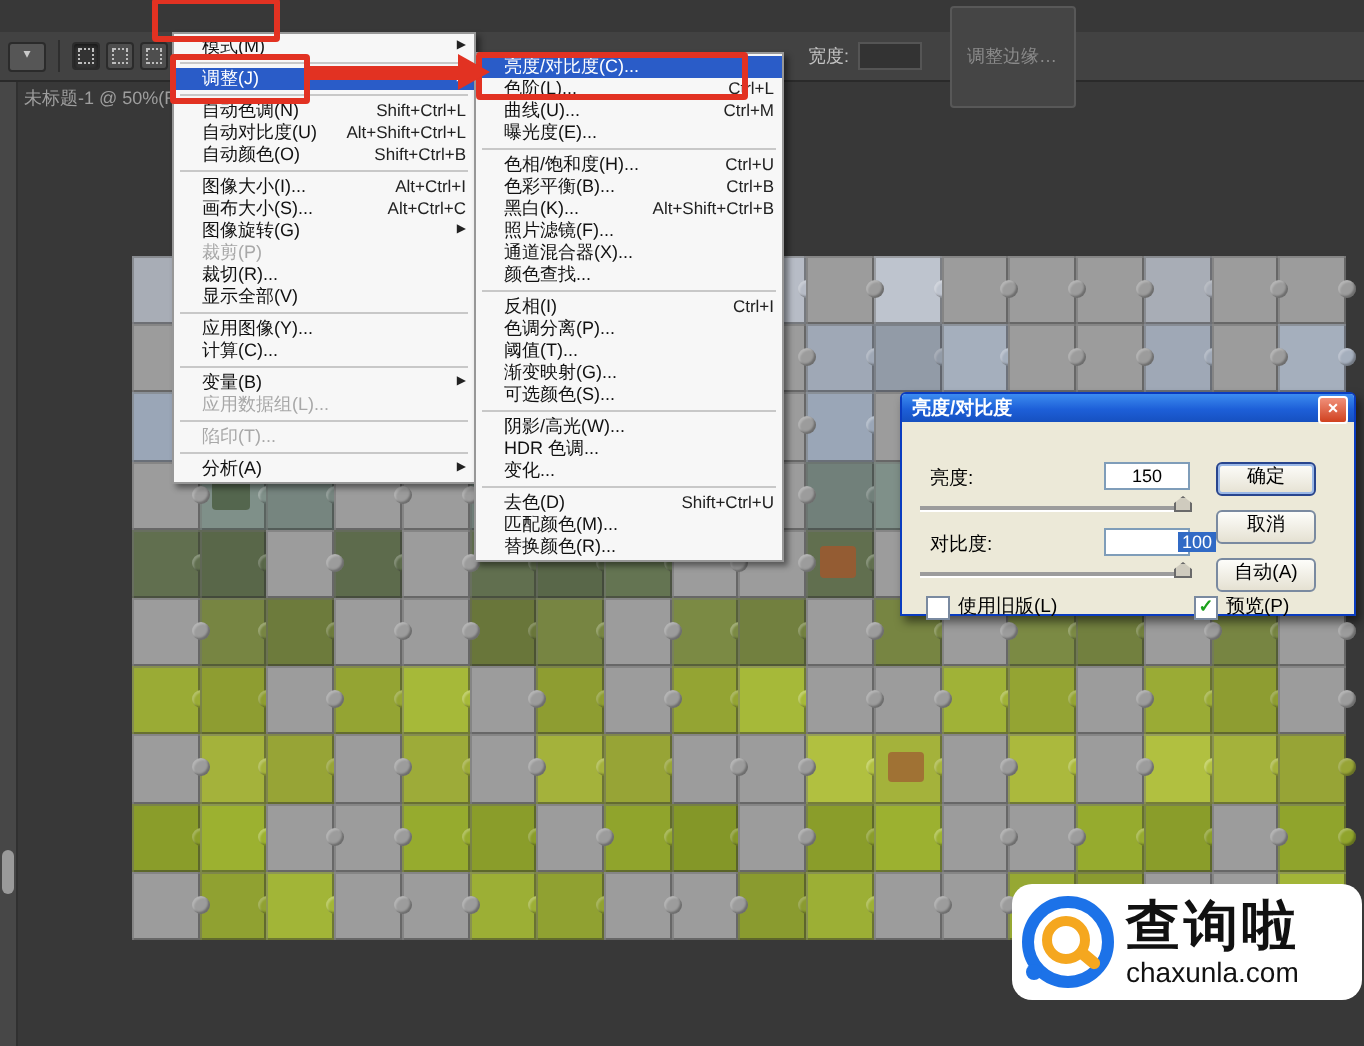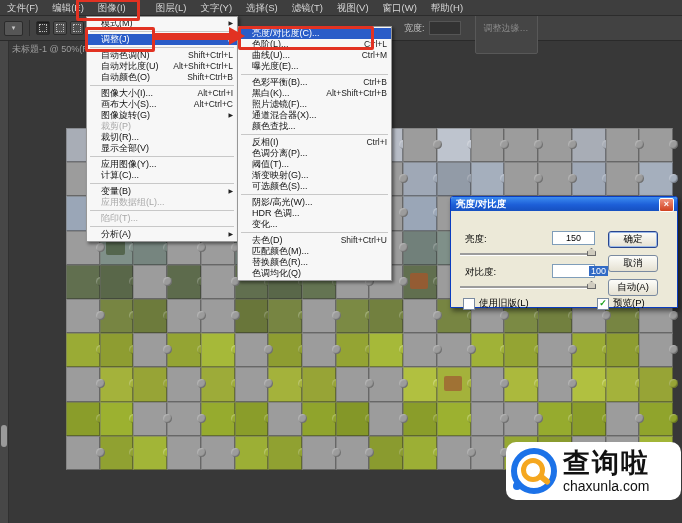--- a/index.html
+++ b/index.html
@@ -99,32 +99,20 @@
   .logo .txt{margin-left:6px;line-height:1;}
   .logo .cn{font-size:27px;font-weight:bold;color:#111;letter-spacing:2px;
             font-family:"Liberation Serif",serif;}
   .logo .en{font-size:14px;color:#111;margin-top:2px;font-family:"Liberation Sans",sans-serif;}
 </style>
 </head>
 <body>
 
 <div class="app">
 
-  <div class="menubar" id="menubar">
-      <span class="mbi">文件(F)</span>
-      <span class="mbi">编辑(E)</span>
-      <span class="mbi gap">图像(I)</span>
-      <span class="mbi">图层(L)</span>
-      <span class="mbi">文字(Y)</span>
-      <span class="mbi">选择(S)</span>
-      <span class="mbi">滤镜(T)</span>
-      <span class="mbi">视图(V)</span>
-      <span class="mbi">窗口(W)</span>
-      <span class="mbi">帮助(H)</span>
-    </div>
 
   <div class="optionsbar">
     <div class="toolpreset"><span>▾</span></div>
     <div class="optsep"></div>
     <div class="selmode active"></div>
     <div class="selmode"></div>
     <div class="selmode"></div>
     <div class="selmode"></div>
     <span class="optlabel">宽度:</span>
     <div class="optinput"></div>
@@ -764,20 +752,24 @@
       </div>
       <div class="mi">
         <span class="lbl">曲线(U)...</span>
         <span class="sc">Ctrl+M</span>
       </div>
       <div class="mi">
         <span class="lbl">曝光度(E)...</span>
       </div>
       <div class="sep"></div>
       <div class="mi">
+        <span class="lbl">色相/饱和度(H)...</span>
+        <span class="sc">Ctrl+U</span>
+      </div>
+      <div class="mi">
         <span class="lbl">色彩平衡(B)...</span>
         <span class="sc">Ctrl+B</span>
       </div>
       <div class="mi">
         <span class="lbl">黑白(K)...</span>
         <span class="sc">Alt+Shift+Ctrl+B</span>
       </div>
       <div class="mi">
         <span class="lbl">照片滤镜(F)...</span>
       </div>
@@ -817,23 +809,20 @@
       <div class="sep"></div>
       <div class="mi">
         <span class="lbl">去色(D)</span>
         <span class="sc">Shift+Ctrl+U</span>
       </div>
       <div class="mi">
         <span class="lbl">匹配颜色(M)...</span>
       </div>
       <div class="mi">
         <span class="lbl">替换颜色(R)...</span>
-      </div>
-      <div class="mi">
-        <span class="lbl">色调均化(Q)</span>
       </div>
     </div>
 
   <div class="dialog">
     <div class="dlg-title">
       <span>亮度/对比度</span>
       <div class="dlg-close">×</div>
     </div>
     <div class="dlg-body">
       <span class="dlg-label" style="top:22px;">亮度:</span>

